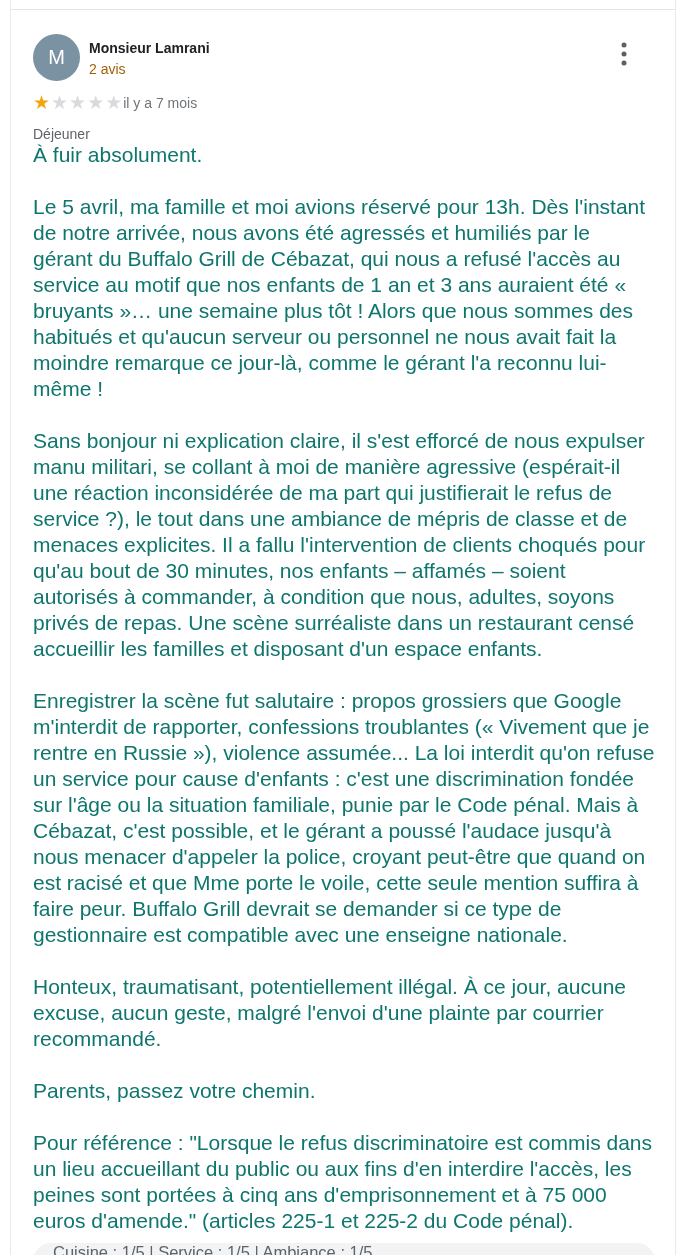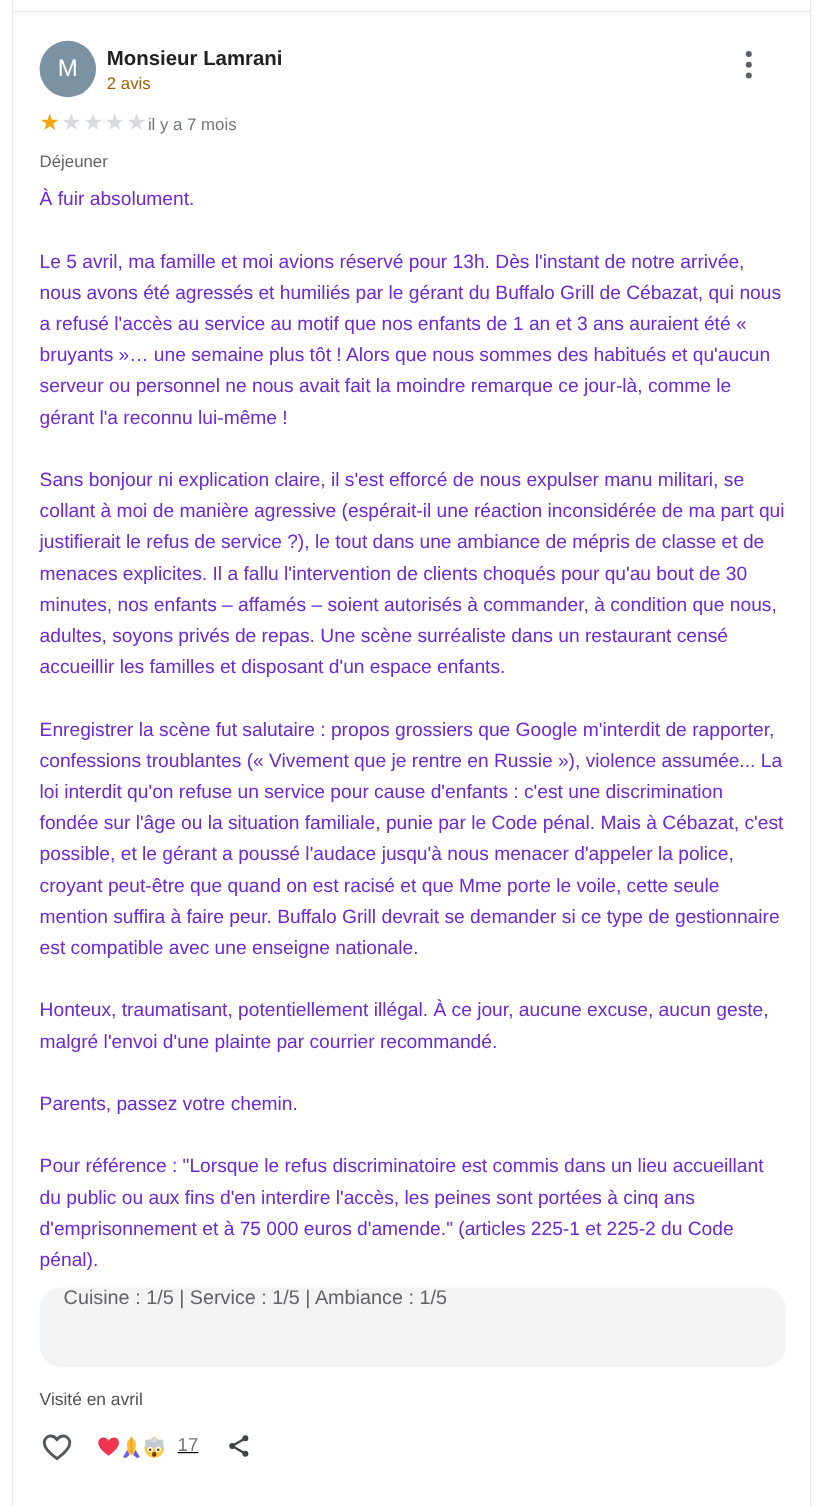--- a/index.html
+++ b/index.html
@@ -36,43 +36,42 @@
     width: 47px; height: 47px;
     border-radius: 50%;
     background: #7a92a2;
     color: #ffffff;
     font-size: 20px;
     display: flex; align-items: center; justify-content: center;
     flex: 0 0 47px;
     cursor: pointer;
   }
   .author-block { margin-left: 9px; }
-  .author-name { font-size: 17px; font-weight: bold; color: #202124; line-height: 21px; cursor: pointer; }
+  .author-name { font-size: 14px; font-weight: bold; color: #202124; line-height: 21px; cursor: pointer; }
   .review-count { font-size: 14px; color: #a16207; line-height: 18px; margin-top: 1px; }
   .kebab {
     position: absolute; right: 14px; top: 1px;
     width: 30px; height: 40px;
     display: flex; align-items: center; justify-content: center;
     cursor: pointer; border-radius: 50%;
   }
   
   .rating-row { display: flex; align-items: center; margin-top: 12px; }
   .stars { display: flex; letter-spacing: 1px; }
   .star { font-size: 19px; line-height: 19px; }
   .star.filled { color: #f2a60c; }
   .star.empty  { color: #d8dadd; }
   .time-ago { font-size: 14px; color: #70757a; }
   
   .meal-label { margin-top: 14px; font-size: 14px; color: #5f6368; }
   
   .review-body {
-    margin-top: 12px;
-    font-size: 16px;
+    font-size: 21px;
     line-height: 26px;
-    color: #6d28d9;
+    color: #0f766e;
     white-space: pre-wrap;
     width: 622px;
   }
   
   .sub-ratings {
     margin-top: 9px;
     width: 622px;
     min-height: 66px;
     background: #f2f3f4;
     border-radius: 18px;

